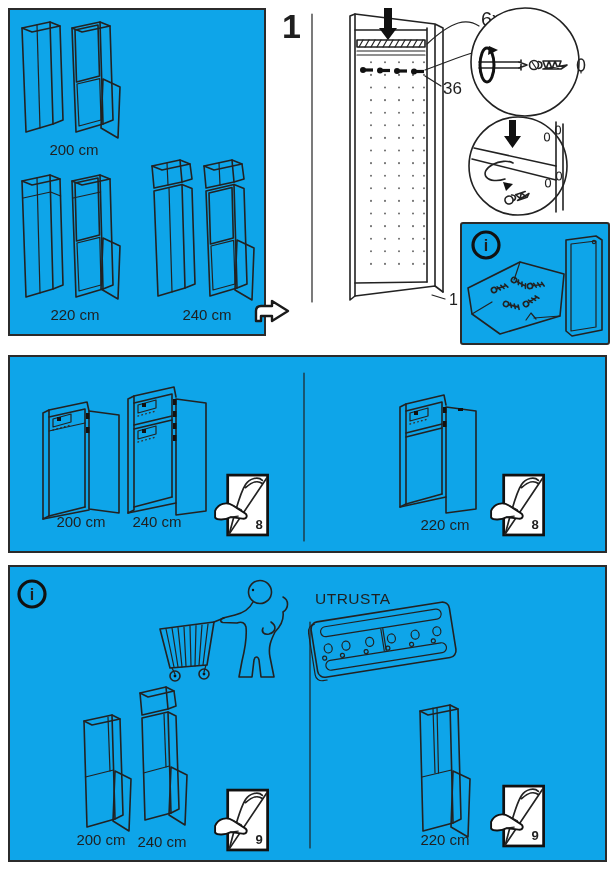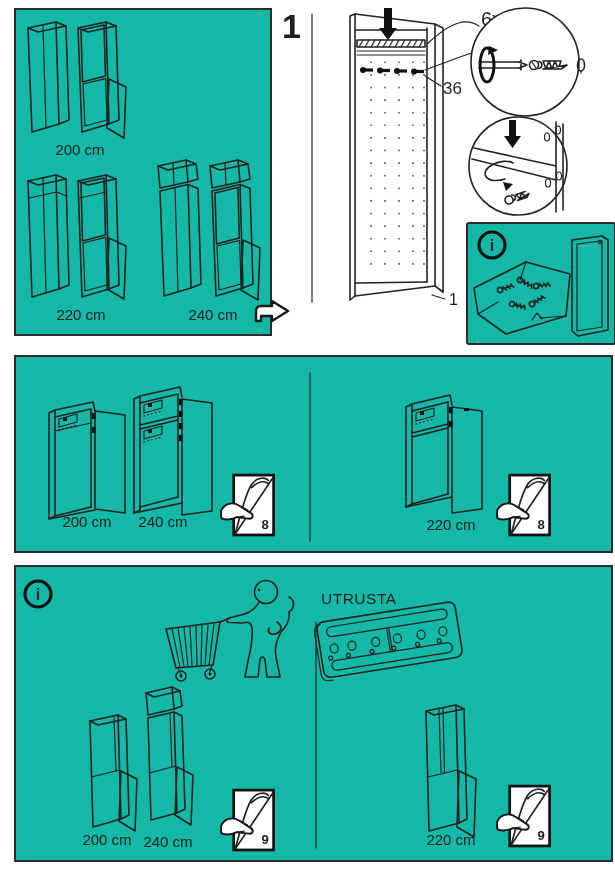--- a/index.html
+++ b/index.html
@@ -1,18 +1,18 @@
 <!DOCTYPE html>
 <html><head>
 <meta charset="utf-8">
 <style>
   html,body{margin:0;padding:0;background:#f4f4f4;}
   .page{position:relative;width:615px;height:870px;background:#ffffff;overflow:hidden;
         font-family:"Liberation Sans",sans-serif;}
-  .panel{position:absolute;border:2px solid #2b2b2b;background:#14b8a6;box-sizing:border-box;margin-left:6px;}
+  .panel{position:absolute;border:2px solid #2b2b2b;background:#0ea5e9;box-sizing:border-box;}
   svg{display:block;}
   .ln{fill:none;stroke:#222;stroke-width:1.6;stroke-linecap:round;stroke-linejoin:round;}
   .thin{stroke-width:1.2;}
   .blk{fill:#111;stroke:none;}
   .wht{fill:#fff;stroke:#1a1a1a;stroke-width:2.4;stroke-linejoin:round;}
   .txt{fill:#1f1f1f;font-family:"Liberation Sans",sans-serif;}
   .dots{fill:none;stroke:#444;stroke-width:1.5;stroke-linecap:round;stroke-dasharray:0.6 12;}
   .dotrow{fill:none;stroke:#333;stroke-width:1.4;stroke-linecap:round;stroke-dasharray:0.6 3.4;}
 </style>
 </head>

